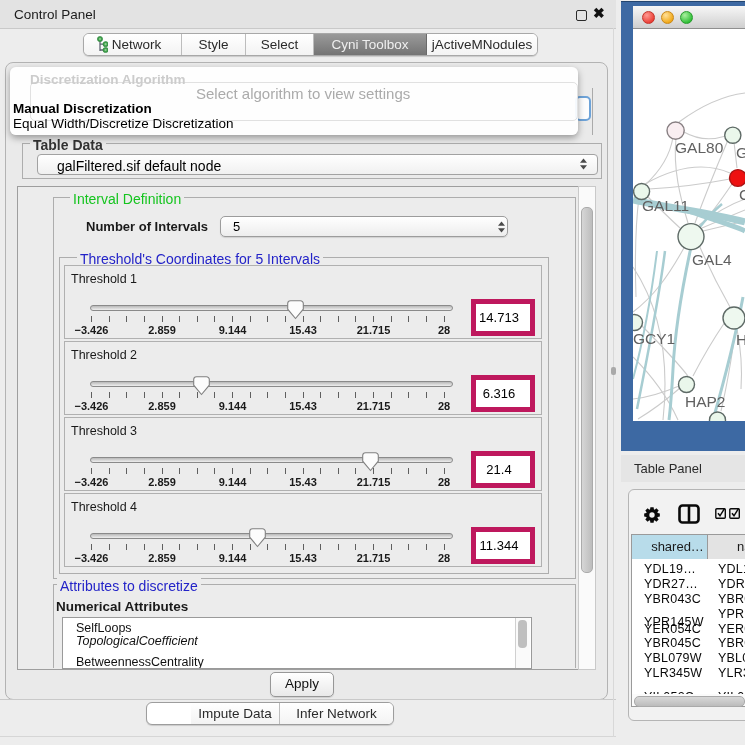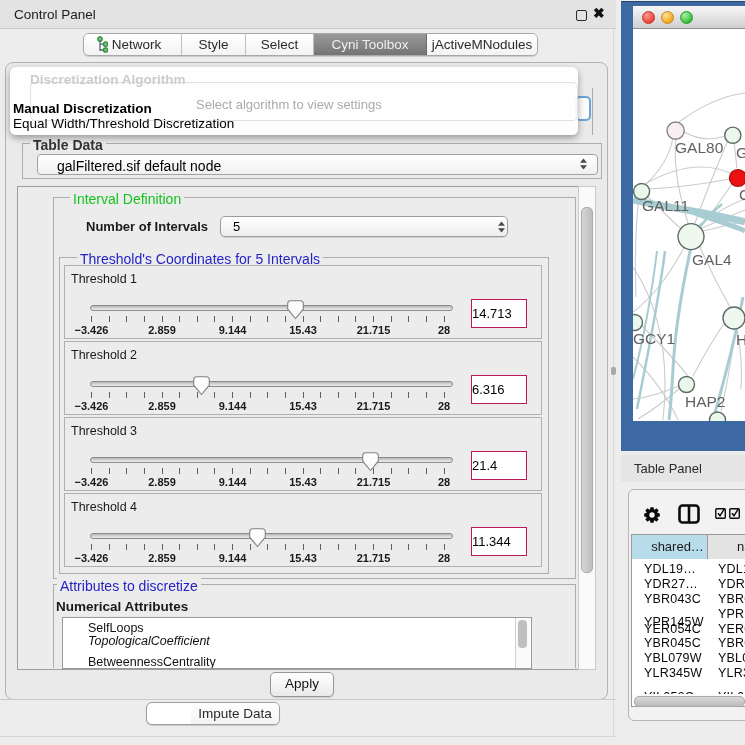--- a/index.html
+++ b/index.html
@@ -24,21 +24,21 @@
   #bigpanel{left:5px;top:62px;width:601px;height:636px;background:#eaeaea;
             border:1px solid #b3b3b3;border-radius:8px;}
   
   #dg-right{left:592px;top:88px;width:1px;height:47px;background:#aaaaaa;}
   #dg-stepper{left:575px;top:96px;width:12px;height:21px;border:2.5px solid #6ea3d8;
               border-radius:5px;background:#fdfdfd;}
   
   #popup{left:10px;top:67px;width:568px;height:68px;background:rgba(255,255,255,0.93);
          border-radius:6px;box-shadow:0 3px 7px rgba(0,0,0,0.35);}
   #pp-faded1{left:30px;top:72px;font-size:13.5px;font-weight:bold;color:#cccccc;}
-  #pp-faded2{left:196px;top:85px;font-size:13px;color:#ababab;margin-top:12px;}
+  #pp-faded2{left:196px;top:85px;font-size:15px;color:#ababab;}
   #pp-item1{left:13px;top:101px;font-size:13.5px;font-weight:bold;color:#000;}
   #pp-item2{left:13px;top:116px;font-size:13.5px;color:#000;}
   
   .group{border:1px solid #adadad;}
   .grouplabel{font-size:14px;color:#333;background:#eaeaea;padding:0 3px;}
   #g-tabledata{left:22px;top:143px;width:578px;height:34px;}
   #g-tabledata-label{left:30px;top:137px;font-weight:bold;}
   #combo-gal{left:37px;top:154px;width:559px;height:19px;border:1px solid #a2a2a2;border-radius:4px;
              background:linear-gradient(#ffffff,#f0f0f0);}
   #combo-gal-text{left:57px;top:158px;font-size:14px;color:#000;}
@@ -58,29 +58,29 @@
   #g-thresh{left:59px;top:257px;width:488px;height:315px;}
   #g-thresh-label{left:77px;top:251px;color:#2323c8;background:#ececec;text-align:center;}
   
   .tpanel{left:64px;width:476px;height:72px;border:1px solid #b0b0b0;background:#ececec;}
   .ttitle{font-size:12.5px;font-weight:normal;color:#1a1a1a;}
   .groove{left:25px;top:39px;width:361px;height:4px;border-radius:3px;
           background:linear-gradient(#b9b9b9,#efefef);border:1px solid #8a8a8a;}
   .ticks{left:26px;top:50px;width:355px;height:6px;
          background:repeating-linear-gradient(90deg,#5f5f5f 0 1px,transparent 1px 17.63px);}
   .tlab{top:58px;font-size:11px;font-weight:bold;color:#1a1a1a;width:50px;text-align:center;margin-left:-25px;}
-  .vbox{left:406px;top:33px;width:46px;height:27px;background:#fff;border:1px solid #be185d;
-        font-size:13px;color:#000;text-align:left;padding-right:8px;line-height:27px;}
+  .vbox{left:406px;top:33px;width:46px;height:27px;background:#fff;border:5px solid #be185d;
+        font-size:13px;color:#000;text-align:center;padding-right:8px;line-height:27px;}
   .thumb{top:34px;width:17px;height:20px;margin-left:-8px;}
   
   #g-attr{left:53px;top:584px;width:521px;height:83px;border-bottom:none;}
   #g-attr-label{left:57px;top:578px;color:#2323c8;background:#ececec;}
   #numattr{left:56px;top:599px;font-size:13.5px;font-weight:bold;color:#1a1a1a;}
   #attrlist{left:62px;top:617px;width:468px;height:50px;overflow:hidden;background:#fff;border:1px solid #9a9a9a;}
-  .litem{left:13px;font-size:12.5px;color:#111;position:absolute;margin-left:12px;}
+  .litem{left:13px;font-size:12.5px;color:#111;position:absolute;}
   #attrsb{left:452px;top:0px;width:14px;height:50px;background:#fafafa;border-left:1px solid #d0d0d0;}
   #attrsb-thumb{left:2px;top:2px;width:9px;height:28px;border-radius:4px;background:#bfbfbf;}
   
   #applybtn{left:270px;top:672px;width:62px;height:23px;border:1px solid #979797;border-radius:5px;
             background:linear-gradient(#ffffff,#e9e9e9);font-size:13.5px;color:#111;
             text-align:center;line-height:22px;box-shadow:0 1px 1px rgba(0,0,0,0.12);}
   #hline1{left:0px;top:699px;width:616px;height:1px;background:#c9c9c9;}
   #btabbar{left:146px;top:702px;height:21px;display:flex;border:1px solid #9d9d9d;
            border-radius:6px;background:#fff;overflow:hidden;box-shadow:0 1px 1px rgba(0,0,0,0.15);padding-left:44px;}
   #hline2{left:0px;top:736px;width:616px;height:1px;background:#d6d6d6;}
@@ -230,29 +230,30 @@
   <div class="litem" style="top:37px;">BetweennessCentrality</div>
   <div id="attrsb" class="abs">
       <div id="attrsb-thumb" class="abs"></div>
     </div>
 </div>
 
 <div class="abs" id="applybtn">Apply</div>
 <div class="abs" id="hline1"></div>
 <div class="abs" id="btabbar">
   <div class="tab" style="width:88px;">Impute Data</div>
+  <div class="tab" style="width:113px;">Infer Network</div>
 </div>
 <div class="abs" id="hline2"></div>
 
 <div class="abs" id="popup"></div>
 <div class="abs" style="left:30px;top:82px;width:546px;height:37px;border:1px solid rgba(150,150,150,0.28);border-radius:5px;"></div>
 <div class="abs" id="pp-faded1">Discretization Algorithm</div>
 <div class="abs" id="pp-faded2">Select algorithm to view settings</div>
 <div class="abs" id="pp-item1">Manual Discretization</div>
-<div class="abs" id="pp-item2">Equal Width/Threshold Discretization</div>
+<div class="abs" id="pp-item2">Equal Width/Discretize Discretization</div>
 
 <div class="abs" style="left:613px;top:28px;width:1px;height:709px;background:#d8d8d8;"></div>
 <div class="abs" style="left:611px;top:367px;width:5px;height:8px;border-radius:2px;background:#a9a9a9;"></div>
 
 <div class="abs" id="netframe"></div>
 <div class="abs" id="nettitle">
   <div class="light abs" style="left:9px;background:radial-gradient(circle at 35% 30%,#ff9a93,#ea3c33 75%);border:1px solid #c2342c;"></div>
   <div class="light abs" style="left:28px;background:radial-gradient(circle at 35% 30%,#ffe09a,#f0a613 75%);border:1px solid #c8871a;"></div>
   <div class="light abs" style="left:47px;background:radial-gradient(circle at 35% 30%,#aaf0a0,#2cbd34 75%);border:1px solid #289a2e;"></div>
 </div>

